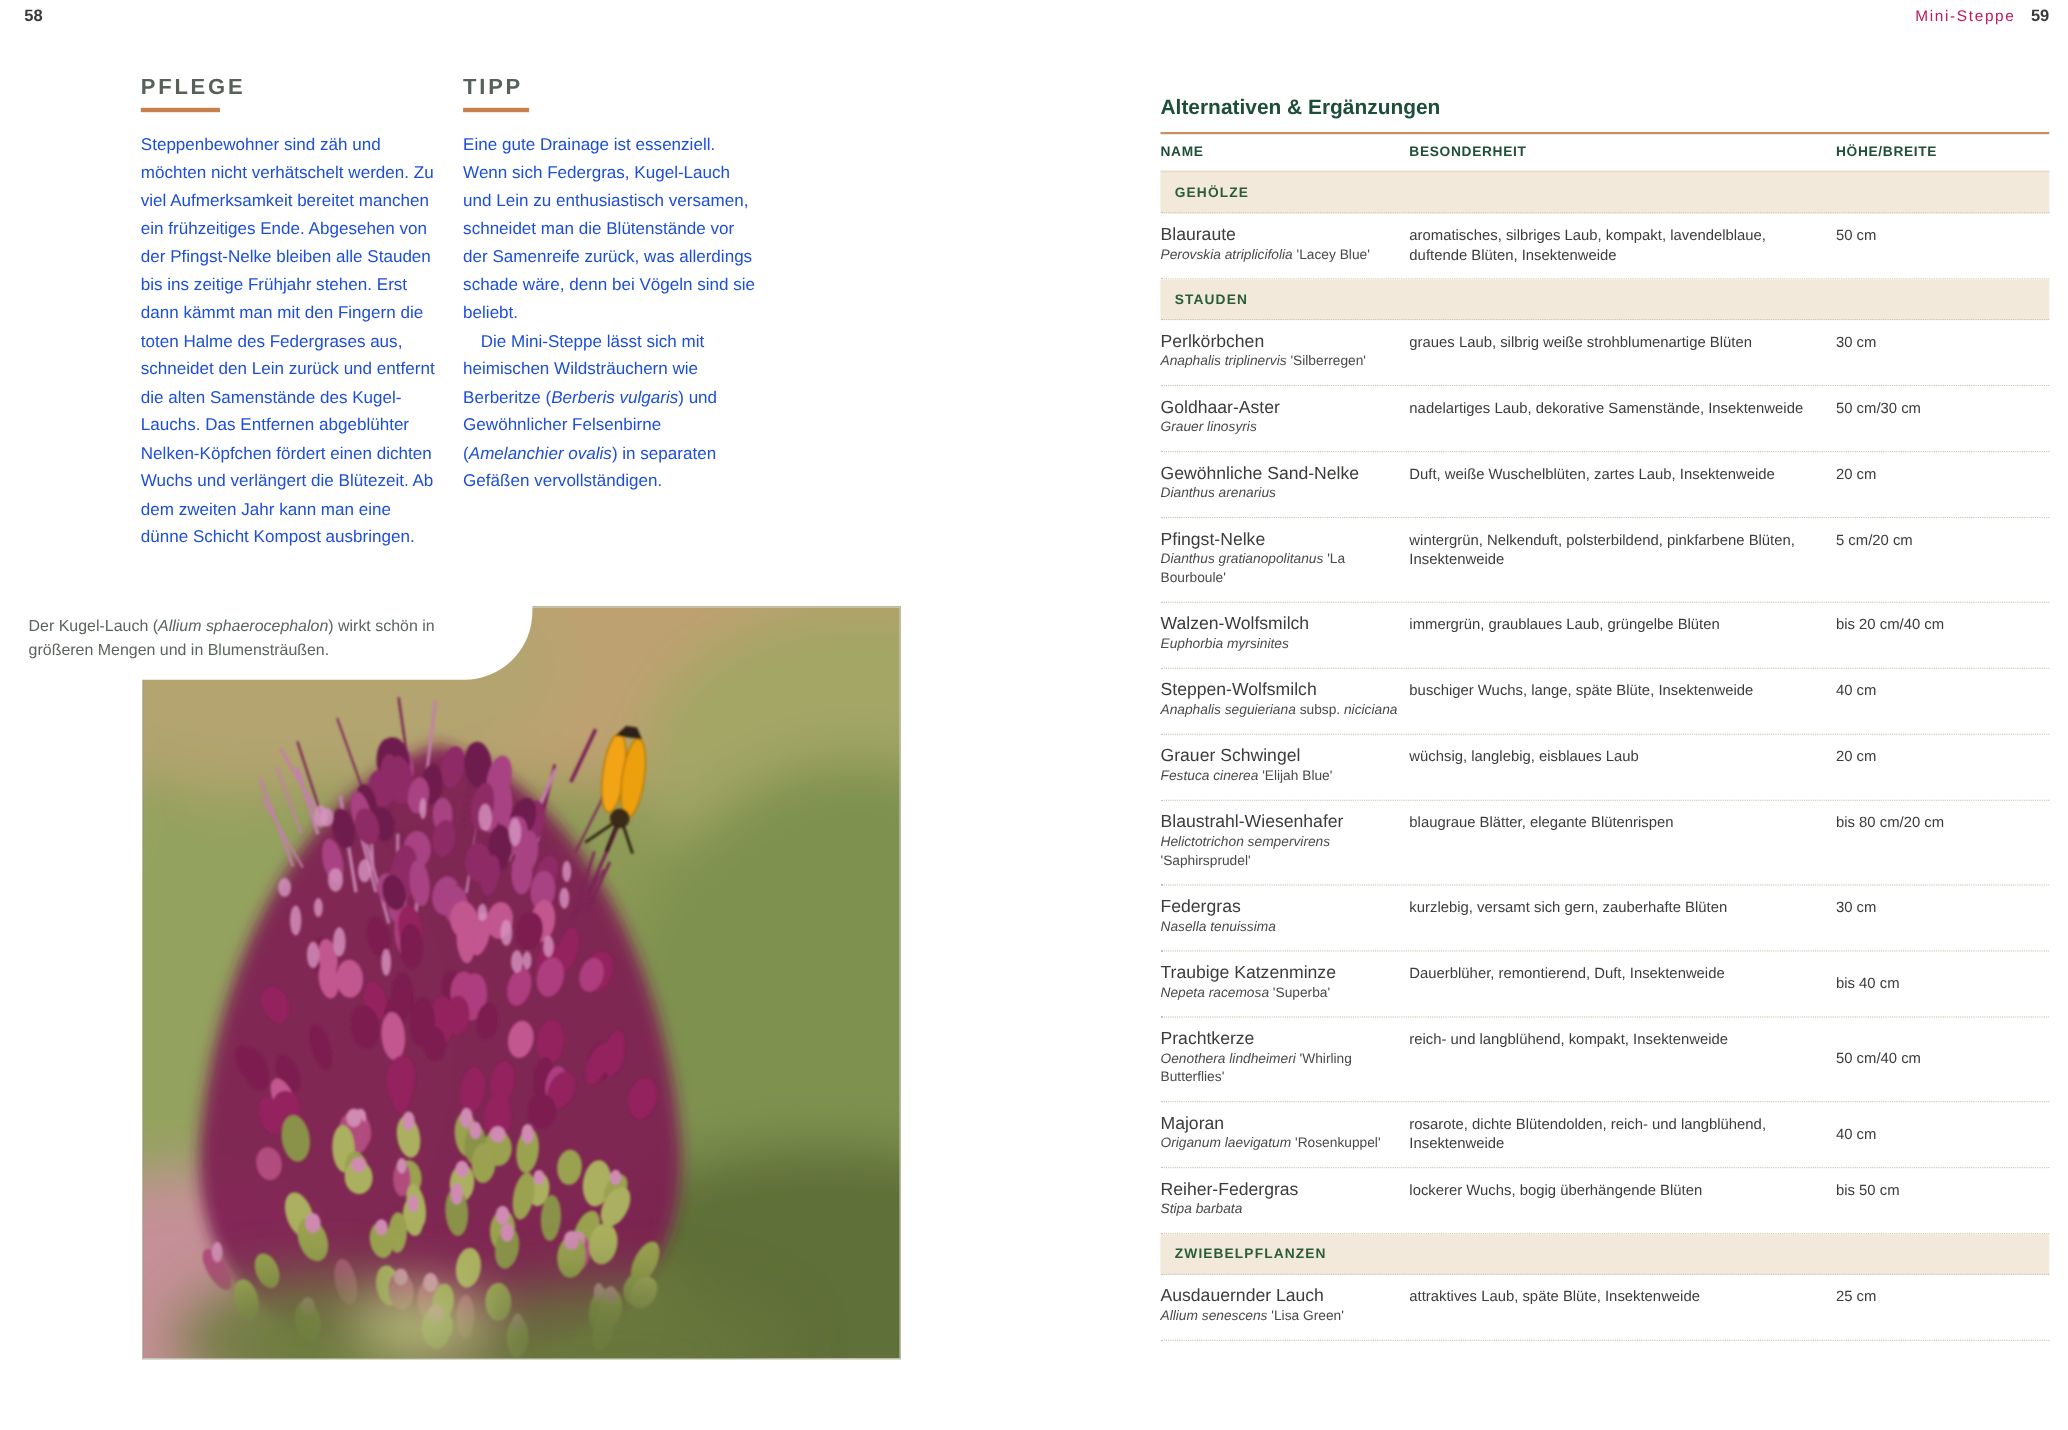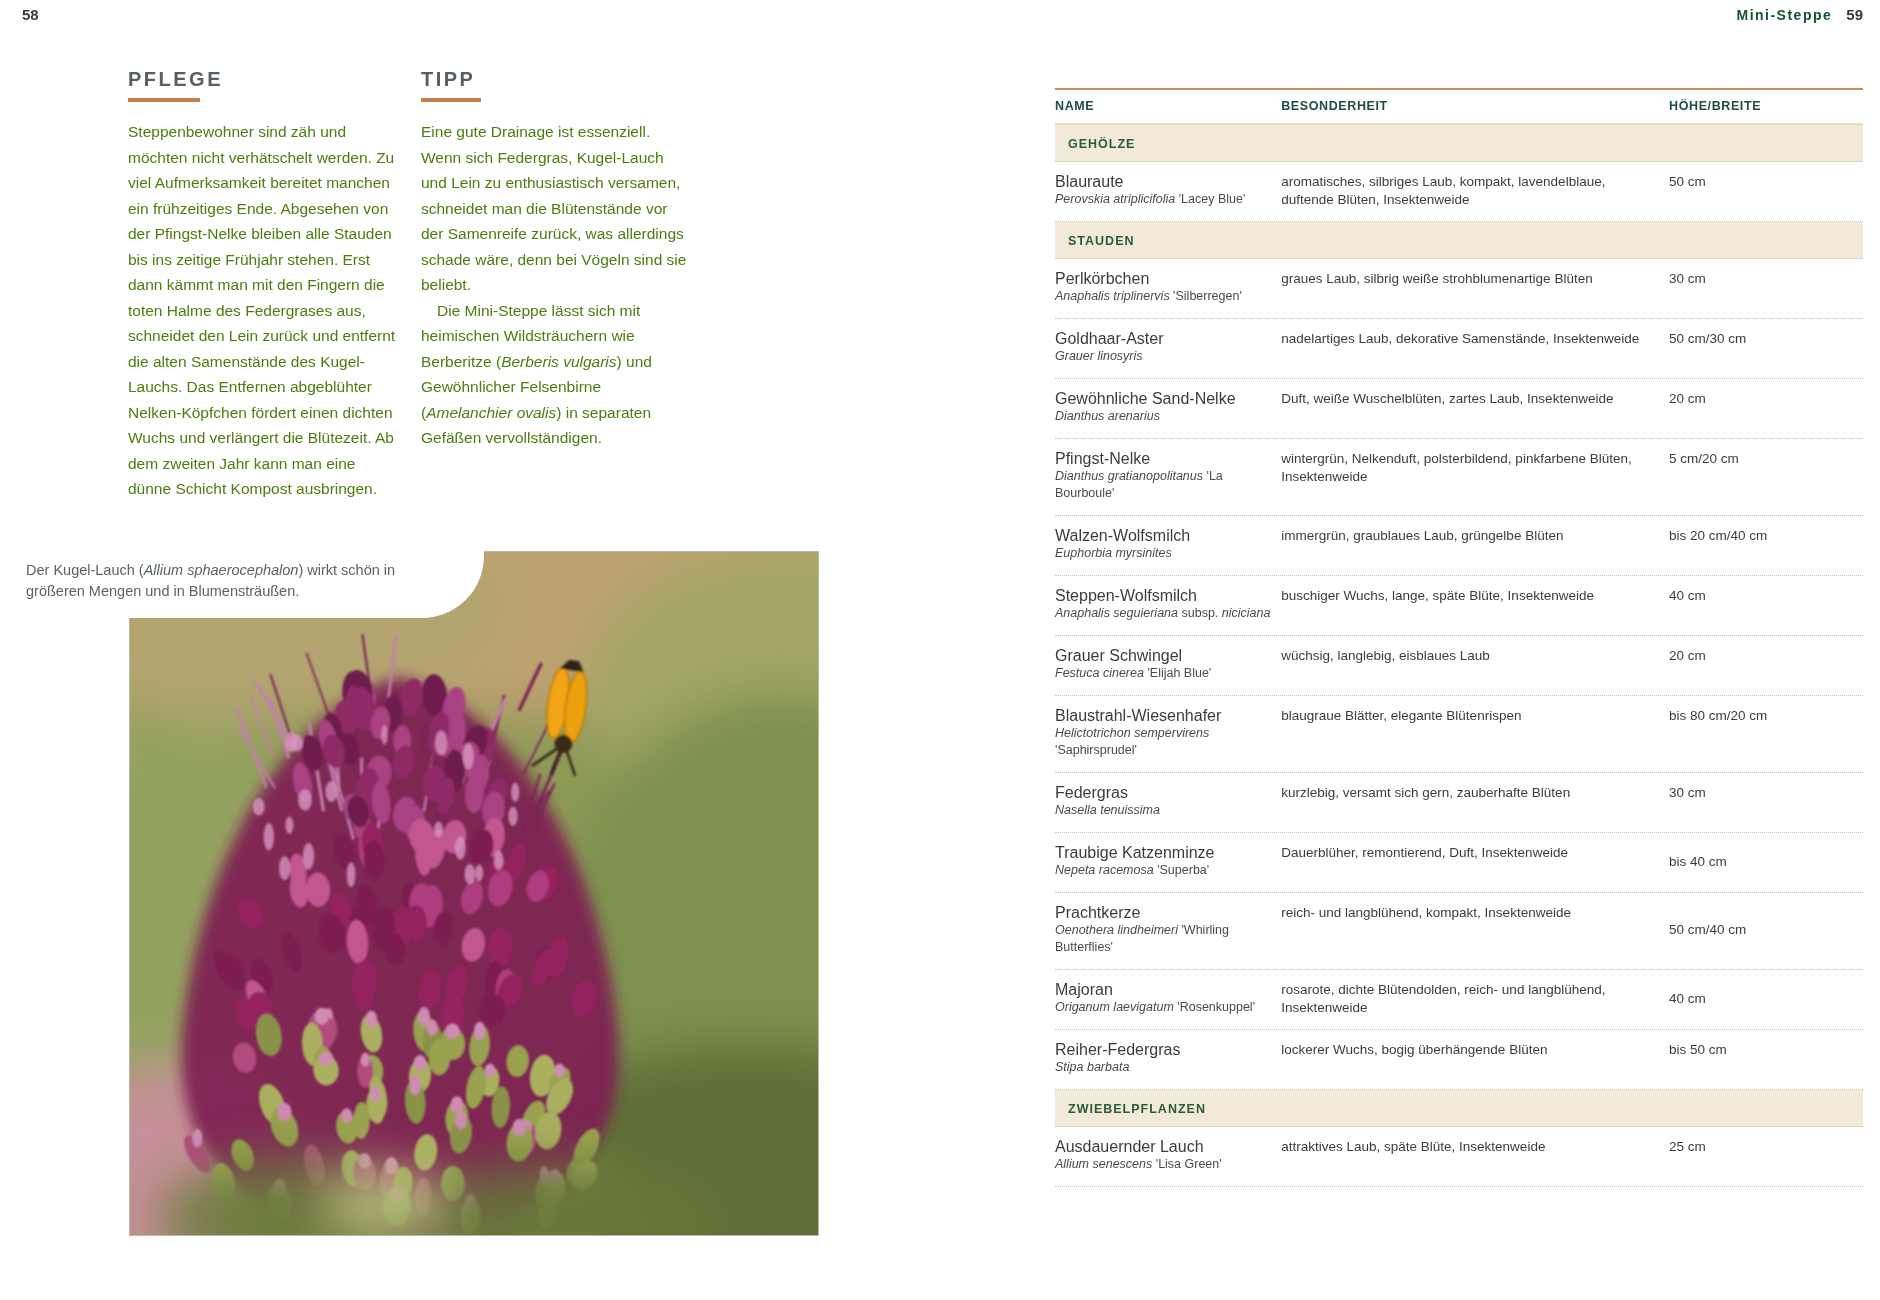--- a/index.html
+++ b/index.html
@@ -1,31 +1,31 @@
 <!DOCTYPE html>
 <html><head>
 <meta charset="utf-8">
 <style>
   html,body{margin:0;padding:0;background:#ffffff;}
   .spread{position:relative;width:1880px;height:1300px;background:#ffffff;overflow:hidden;
           font-family:"Liberation Sans", sans-serif;color:#3c3c3a;border-radius:15px;}
   
   .folio-left{position:absolute;left:22px;top:6px;font-size:15px;font-weight:bold;color:#3a3a38;}
   .folio-right{position:absolute;left:1055px;top:6px;width:808px;text-align:right;}
-  .folio-label{font-size:14px;font-weight:bold;letter-spacing:1.5px;color:#14532d;}
+  .folio-label{font-size:14px;font-weight:normal;letter-spacing:1.5px;color:#be185d;}
   .folio-num{font-size:15px;font-weight:bold;color:#3a3a38;margin-left:14px;}
   
   .tcol{position:absolute;top:68px;margin-left:13px;}
   .tcol.c1{left:115px;width:270px;}
   .tcol.c2{left:408px;width:272px;}
   .tcol h2{margin:0;font-size:20px;font-weight:bold;letter-spacing:2.5px;color:#56615a;}
   .hrule{height:4px;background:#c6804e;margin-top:7px;}
   .c1 .hrule{width:72px;}
   .c2 .hrule{width:60px;}
-  .tcol p{margin:17px 0 0 0;font-size:15.5px;line-height:25.5px;color:#4d7c0f;text-align:left;}
+  .tcol p{margin:17px 0 0 0;font-size:15.5px;line-height:25.5px;color:#1d4ed8;text-align:left;}
   .tcol p.cont{margin-top:0;text-indent:16px;}
   .tcol i, .cap i, .bot i{font-style:italic;}
   
   .caption-panel{position:absolute;left:0;top:538px;width:484px;height:80px;background:#ffffff;
                  border-bottom-right-radius:62px;z-index:2;}
   .cap{margin:10px;padding:12px 30px 0 16px;font-size:14.5px;line-height:21px;color:#5a655d;}
   
   .photo{position:absolute;left:130px;top:552px;width:688px;height:683px;z-index:1;overflow:hidden;
          outline:1px solid rgba(95,100,55,.45);}
   .photo svg{display:block;width:100%;height:100%;}
@@ -352,20 +352,21 @@
         <ellipse cx="255" cy="650" rx="60" ry="34" fill="#cdd48f" opacity="0.7"></ellipse>
       </g>
     </svg>
   </div>
 
   <div class="caption-panel">
     <p class="cap">Der Kugel-Lauch (<i>Allium sphaerocephalon</i>) wirkt schön in größeren Mengen und in Blumensträußen.</p>
   </div>
 
   <div class="tableWrap">
+    <h2 class="tTitle">Alternativen &amp; Ergänzungen</h2>
     <div class="thead">
       <span class="hcell c-name">NAME</span>
       <span class="hcell c-trait">BESONDERHEIT</span>
       <span class="hcell c-size">HÖHE/BREITE</span>
     </div>
     <div class="headrule"></div>
     <div>
         <div class="band"><span class="band-label">GEHÖLZE</span></div>
         <div class="trow">
           <div class="c-name">

